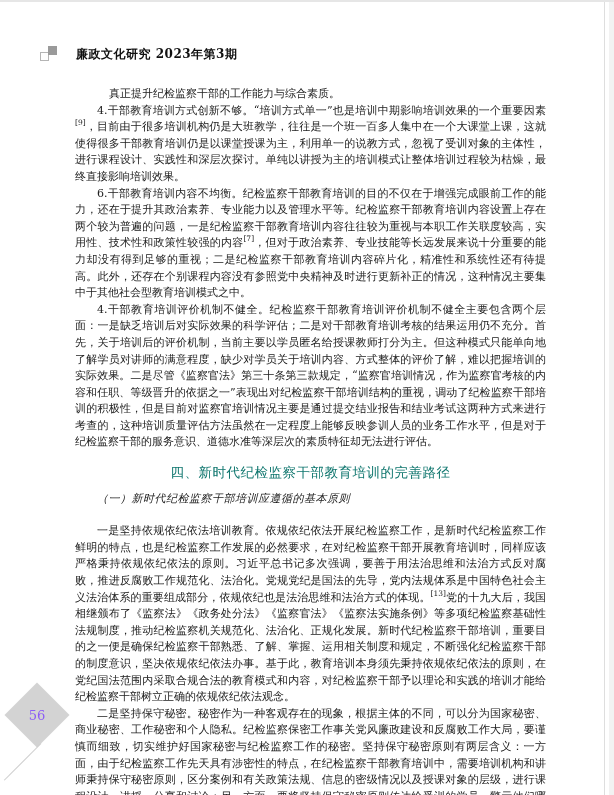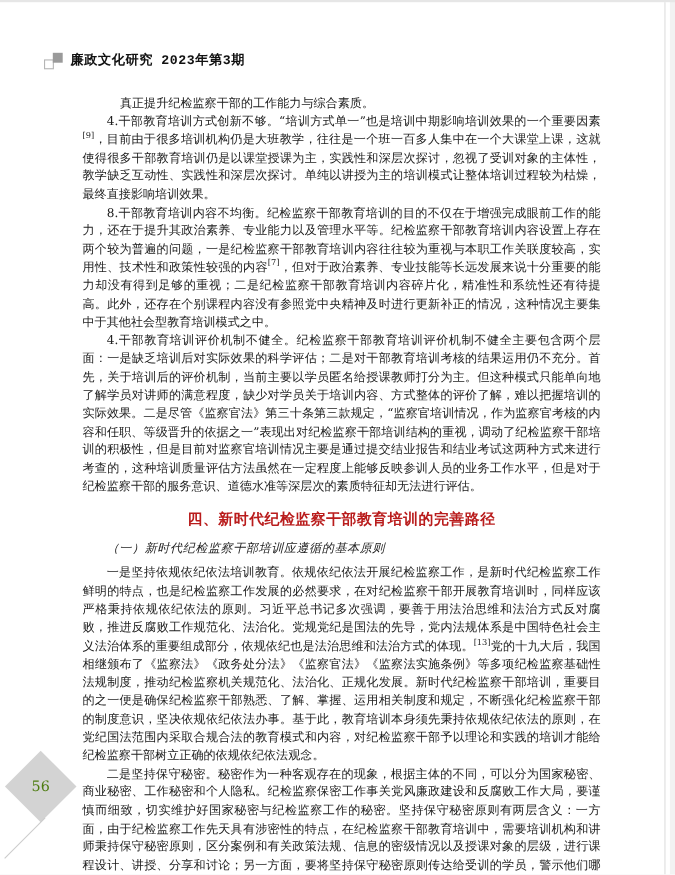--- a/index.html
+++ b/index.html
@@ -9,55 +9,55 @@
     font-family:"DejaVu Serif","Liberation Serif",serif;
   }
   .page{
     position:absolute;left:0;top:0;width:609px;height:795px;
     background:#ffffff;
   }
   .top-edge{position:absolute;left:0;top:0;width:614px;height:2px;background:#e6e6e6;}
   .right-edge{position:absolute;top:2px;right:4px;bottom:0;width:1px;background:#dedede;}
   .header{
     position:absolute;left:40px;top:46px;
-    display:flex;align-items:flex-end;gap:7px;font-family:Liberation Mono, monospace;
+    display:flex;align-items:flex-start;gap:19px;
   }
   .logo{position:relative;width:17px;height:15px;display:inline-block;}
   .logo .sq{position:absolute;width:9px;height:9px;box-sizing:border-box;}
   .logo .outline{left:0;bottom:0;border:1px solid #b5b5b5;background:#fff;}
   .logo .fill{right:0;top:0;background:#9a9a9a;}
   .jtitle{
     font-size:12px;font-weight:bold;color:#111;letter-spacing:0.5px;
   }
   .body-col{
     position:absolute;left:75px;top:86px;width:471px;
     font-size:11px;line-height:16.6px;color:#212121;
     text-align:justify;
   }
   .para{margin:0;text-indent:2em;}
   .para.cont{text-indent:0;margin-left:34px;}
   .ref{font-size:7.5px;line-height:0;vertical-align:super;color:#212121;}
   .sec-heading{
-    margin:13px 0 10px;font-size:13.5px;font-weight:bold;color:#b91c1c;
+    margin:13px 0 10px;font-size:13.5px;font-weight:normal;color:#0f766e;
     text-align:center;text-indent:0;letter-spacing:0.5px;
   }
   .sub-heading{
-    margin:0 0 6px;font-size:11px;font-weight:normal;font-style:italic;
+    margin:0 0 16px;font-size:11px;font-weight:normal;font-style:italic;
     color:#1c1c1c;text-indent:2em;letter-spacing:0.5px;
   }
   .pagenum{
     position:absolute;left:5px;top:683px;width:64px;height:64px;
   }
   .diamond{
     position:absolute;left:9px;top:9px;width:46px;height:46px;
     background:#d3d3d3;transform:rotate(45deg);
   }
   .pagenum .num{
     position:absolute;inset:0;display:flex;align-items:center;justify-content:center;
-    font-size:13px;color:#4d7c0f;
+    font-size:13px;color:#8b5cf6;
   }
   .tail{
     position:absolute;right:28px;top:60px;width:52px;height:1px;background:#cccccc;
     transform-origin:right center;transform:rotate(-45deg);
   }
 </style>
 </head>
 <body>
 
 <div class="page">
@@ -67,22 +67,22 @@
   <div class="header">
     <span class="logo">
       <span class="sq outline"></span>
       <span class="sq fill"></span>
     </span>
     <span class="jtitle">廉政文化研究 2023年第3期</span>
   </div>
 
   <div class="body-col">
       <p class="para cont"><span>真正提升纪检监察干部的工作能力与综合素质。</span></p>
-      <p class="para"><span>4.干部教育培训方式创新不够。“培训方式单一”也是培训中期影响培训效果的一个重要因素</span><sup class="ref">[9]</sup><span>，目前由于很多培训机构仍是大班教学，往往是一个班一百多人集中在一个大课堂上课，这就使得很多干部教育培训仍是以课堂授课为主，实践性和深层次探讨，忽视了受训对象的主体性，教学缺乏互动性、实践性和深层次探讨。单纯以讲授为主的培训模式让整体培训过程较为枯燥，最终直接影响培训效果。</span></p>
-      <p class="para"><span>8.干部教育培训内容不均衡。纪检监察干部教育培训的目的不仅在于增强完成眼前工作的能力，还在于提升其政治素养、专业能力以及管理水平等。纪检监察干部教育培训内容设置上存在两个较为普遍的问题，一是纪检监察干部教育培训内容往往较为重视与本职工作关联度较高，实用性、技术性和政策性较强的内容</span><sup class="ref">[7]</sup><span>，但对于政治素养、专业技能等长远发展来说十分重要的能力却没有得到足够的重视；二是纪检监察干部教育培训内容碎片化，精准性和系统性还有待提高。此外，还存在个别课程内容没有参照党中央精神及时进行更新补正的情况，这种情况主要集中于其他社会型教育培训模式之中。</span></p>
+      <p class="para"><span>4.干部教育培训方式创新不够。“培训方式单一”也是培训中期影响培训效果的一个重要因素</span><sup class="ref">[9]</sup><span>，目前由于很多培训机构仍是大班教学，往往是一个班一百多人集中在一个大课堂上课，这就使得很多干部教育培训仍是以课堂授课为主，利用单一的说教方式，忽视了受训对象的主体性，进行课程设计、实践性和深层次探讨。单纯以讲授为主的培训模式让整体培训过程较为枯燥，最终直接影响培训效果。</span></p>
+      <p class="para"><span>6.干部教育培训内容不均衡。纪检监察干部教育培训的目的不仅在于增强完成眼前工作的能力，还在于提升其政治素养、专业能力以及管理水平等。纪检监察干部教育培训内容设置上存在两个较为普遍的问题，一是纪检监察干部教育培训内容往往较为重视与本职工作关联度较高，实用性、技术性和政策性较强的内容</span><sup class="ref">[7]</sup><span>，但对于政治素养、专业技能等长远发展来说十分重要的能力却没有得到足够的重视；二是纪检监察干部教育培训内容碎片化，精准性和系统性还有待提高。此外，还存在个别课程内容没有参照党中央精神及时进行更新补正的情况，这种情况主要集中于其他社会型教育培训模式之中。</span></p>
       <p class="para"><span>4.干部教育培训评价机制不健全。纪检监察干部教育培训评价机制不健全主要包含两个层面：一是缺乏培训后对实际效果的科学评估；二是对干部教育培训考核的结果运用仍不充分。首先，关于培训后的评价机制，当前主要以学员匿名给授课教师打分为主。但这种模式只能单向地了解学员对讲师的满意程度，缺少对学员关于培训内容、方式整体的评价了解，难以把握培训的实际效果。二是尽管《监察官法》第三十条第三款规定，“监察官培训情况，作为监察官考核的内容和任职、等级晋升的依据之一”表现出对纪检监察干部培训结构的重视，调动了纪检监察干部培训的积极性，但是目前对监察官培训情况主要是通过提交结业报告和结业考试这两种方式来进行考查的，这种培训质量评估方法虽然在一定程度上能够反映参训人员的业务工作水平，但是对于纪检监察干部的服务意识、道德水准等深层次的素质特征却无法进行评估。</span></p>
       <h2 class="sec-heading">四、新时代纪检监察干部教育培训的完善路径</h2>
       <h3 class="sub-heading">（一）新时代纪检监察干部培训应遵循的基本原则</h3>
       <p class="para"><span>一是坚持依规依纪依法培训教育。依规依纪依法开展纪检监察工作，是新时代纪检监察工作鲜明的特点，也是纪检监察工作发展的必然要求，在对纪检监察干部开展教育培训时，同样应该严格秉持依规依纪依法的原则。习近平总书记多次强调，要善于用法治思维和法治方式反对腐败，推进反腐败工作规范化、法治化。党规党纪是国法的先导，党内法规体系是中国特色社会主义法治体系的重要组成部分，依规依纪也是法治思维和法治方式的体现。</span><sup class="ref">[13]</sup><span>党的十九大后，我国相继颁布了《监察法》《政务处分法》《监察官法》《监察法实施条例》等多项纪检监察基础性法规制度，推动纪检监察机关规范化、法治化、正规化发展。新时代纪检监察干部培训，重要目的之一便是确保纪检监察干部熟悉、了解、掌握、运用相关制度和规定，不断强化纪检监察干部的制度意识，坚决依规依纪依法办事。基于此，教育培训本身须先秉持依规依纪依法的原则，在党纪国法范围内采取合规合法的教育模式和内容，对纪检监察干部予以理论和实践的培训才能给纪检监察干部树立正确的依规依纪依法观念。</span></p>
       <p class="para"><span>二是坚持保守秘密。秘密作为一种客观存在的现象，根据主体的不同，可以分为国家秘密、商业秘密、工作秘密和个人隐私。纪检监察保密工作事关党风廉政建设和反腐败工作大局，要谨慎而细致，切实维护好国家秘密与纪检监察工作的秘密。坚持保守秘密原则有两层含义：一方面，由于纪检监察工作先天具有涉密性的特点，在纪检监察干部教育培训中，需要培训机构和讲师秉持保守秘密原则，区分案例和有关政策法规、信息的密级情况以及授课对象的层级，进行课程设计、讲授、分享和讨论；另一方面，要将坚持保守秘密原则传达给受训的学员，警示他们哪些教学内容需要保密，哪些内容在日常工作中不得随意泄露、传播。因此，新时代纪检监察干部教育培训中，要求培训机构、讲师以及学员</span></p>
     </div>
 
   <div class="pagenum">
     <span class="diamond"></span>
     <span class="tail"></span>

